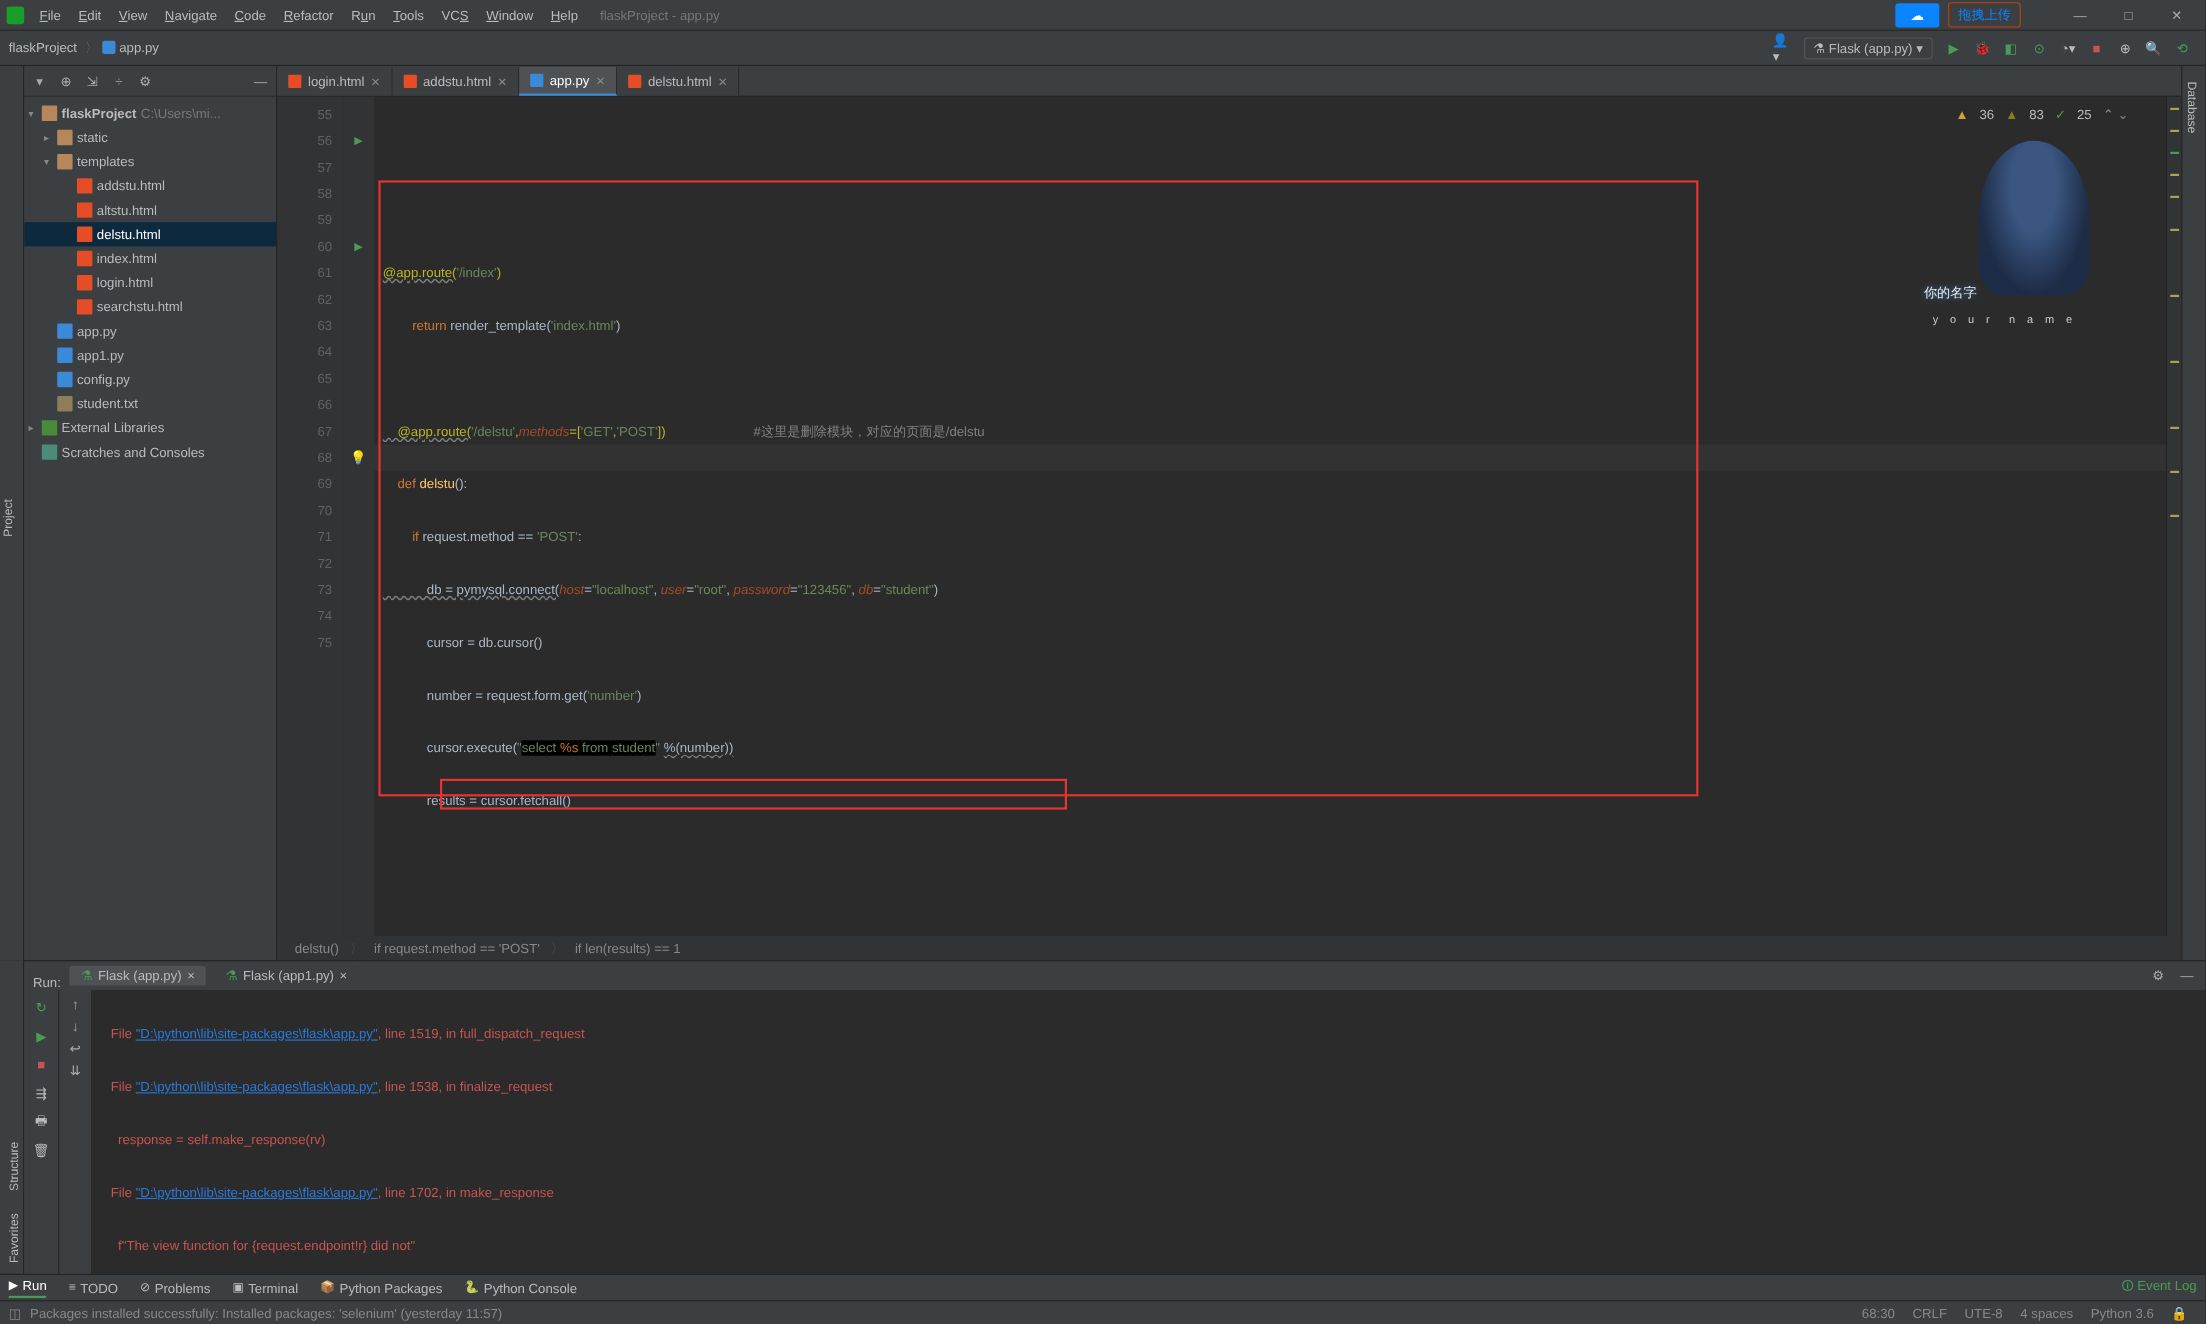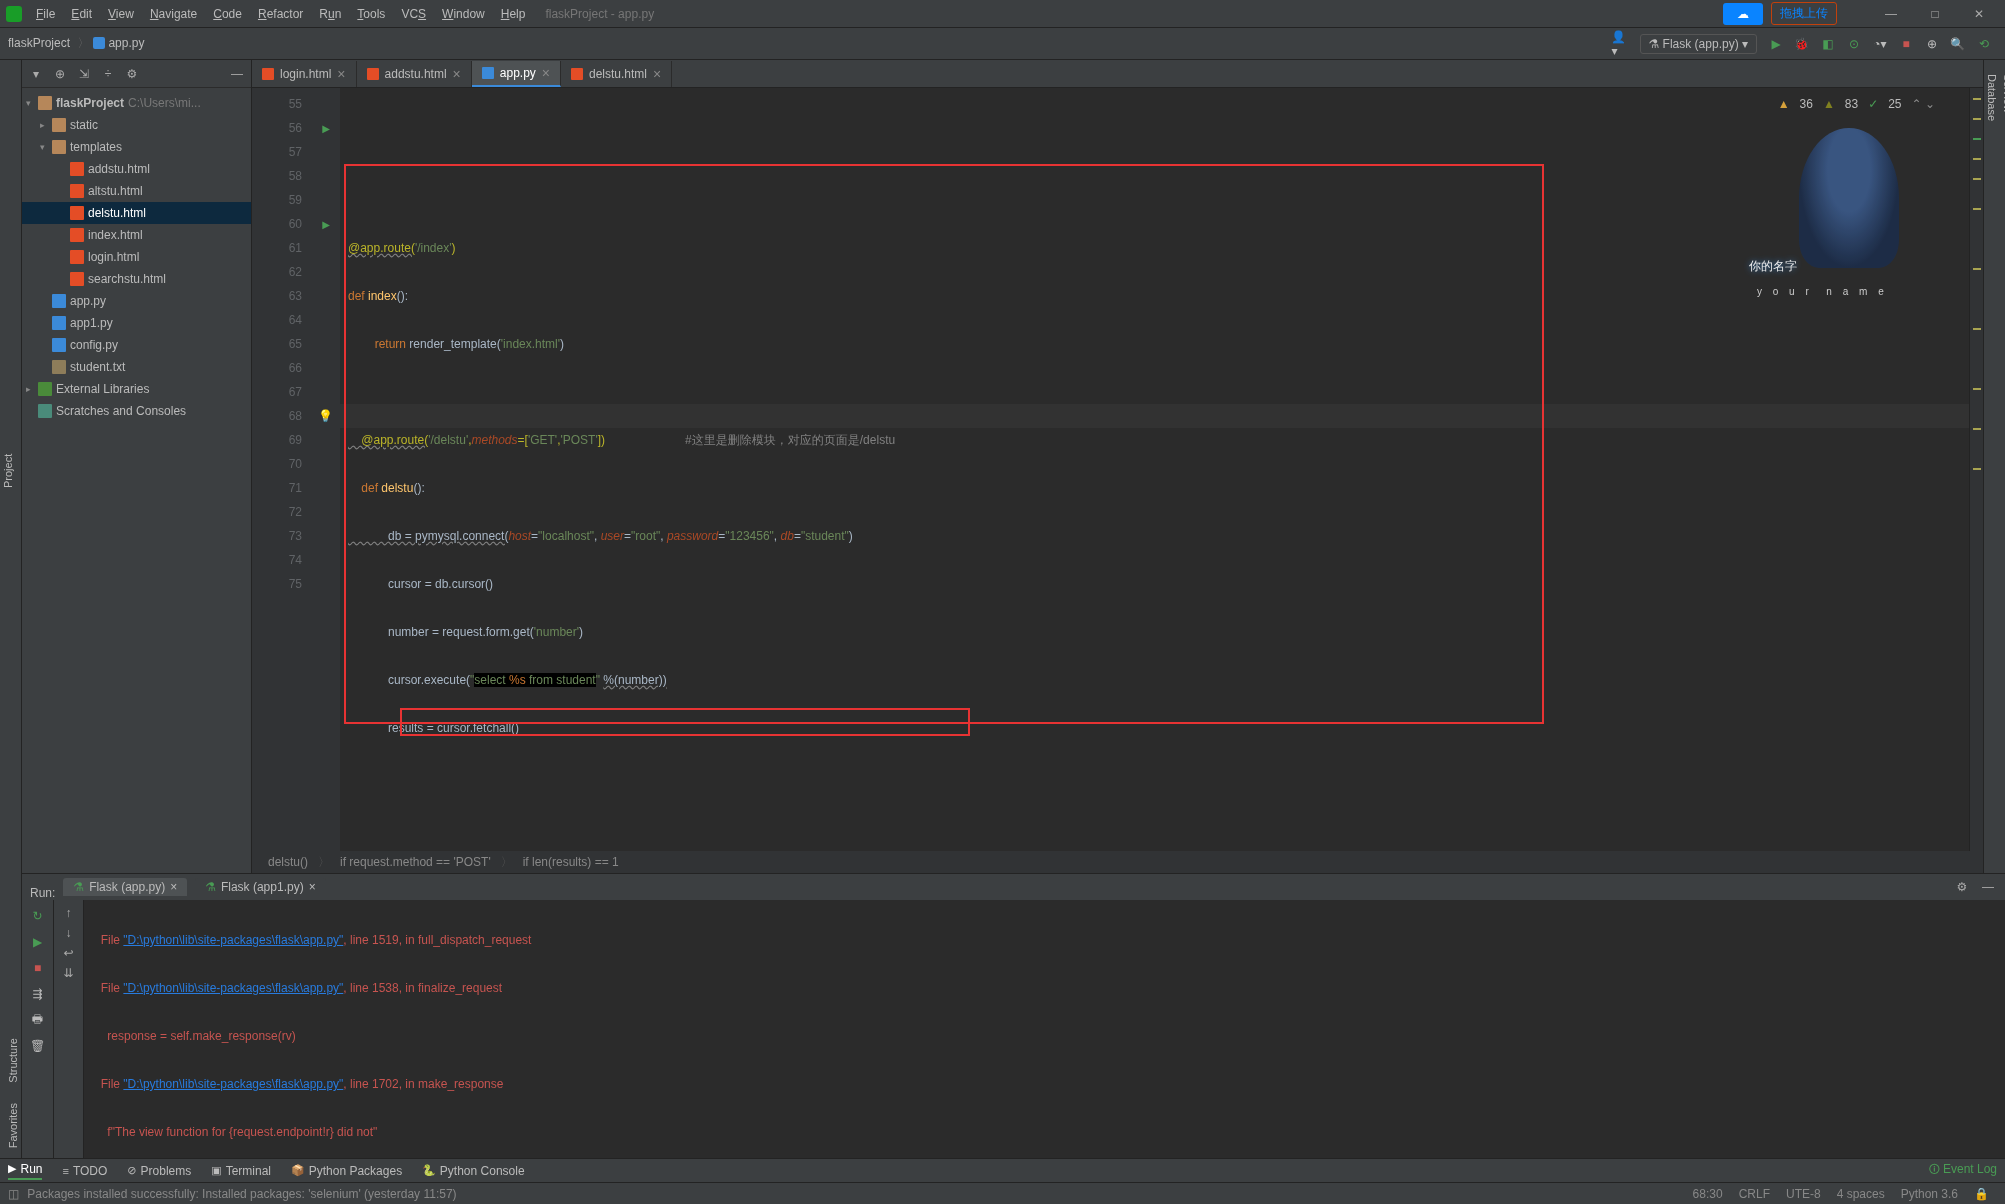--- a/index.html
+++ b/index.html
@@ -328,25 +328,25 @@
           <div class="gi"></div>
           <div class="gi"></div>
       </div>
       <div class="code">
 <div class="hl-line" style="top:316px"></div>
 <div class="redbox1"></div>
 <div class="redbox2"></div>
 <div class="topstatus"><span style="color:#d6a13b">▲</span><span class="w">36</span> <span style="color:#808020">▲</span><span class="w">83</span> <span style="color:#499c54">✓</span><span class="w">25</span> <span style="color:#888">⌃ ⌄</span></div>
 <div class="avatar-overlay"><div class="character"></div><div class="txt"><span>你的名字</span></div><div class="txt2">y o u r  n a m e</div></div>
 <div><span class="dec warn">@app.route(</span><span class="str">'/index'</span><span class="dec">)</span></div>
-<div><span class="kw">def </span><span class="fn">index</span><span>():</span></div>
 <div><span>        </span><span class="kw">return </span><span>render_template</span><span>(</span><span class="str">'index.html'</span><span>)</span></div>
 <div> </div>
 <div><span class="dec warn">    @app.route(</span><span class="str">'/delstu'</span><span class="dec">,</span><span class="param">methods</span><span class="dec">=[</span><span class="str">'GET'</span><span class="dec">,</span><span class="str">'POST'</span><span class="dec">])</span><span class="cmt">                        #这里是删除模块，对应的页面是/delstu</span></div>
 <div><span>    </span><span class="kw">def </span><span class="fn">delstu</span><span>():</span></div>
+<div><span>        </span><span class="kw">if </span><span>request.method == </span><span class="str">'POST'</span><span>:</span></div>
 <div><span class="warn">            db = pymysql.connect(</span><span class="param">host</span><span>=</span><span class="str">"localhost"</span><span>, </span><span class="param">user</span><span>=</span><span class="str">"root"</span><span>, </span><span class="param">password</span><span>=</span><span class="str">"123456"</span><span>, </span><span class="param">db</span><span>=</span><span class="str">"student"</span><span>)</span></div>
 <div><span>            cursor = db.cursor()</span></div>
 <div><span>            number = request.form.get(</span><span class="str">'number'</span><span>)</span></div>
 <div><span>            cursor.execute(</span><span class="str">"</span><span class="str sqlhl">select </span><span class="kw sqlhl">%s</span><span class="str sqlhl"> from </span><span class="str sqlhl">student</span><span class="str">" </span><span class="warn">%(number))</span></div>
 <div><span>            results = cursor.fetchall()</span></div>
 
 
 
 
 

